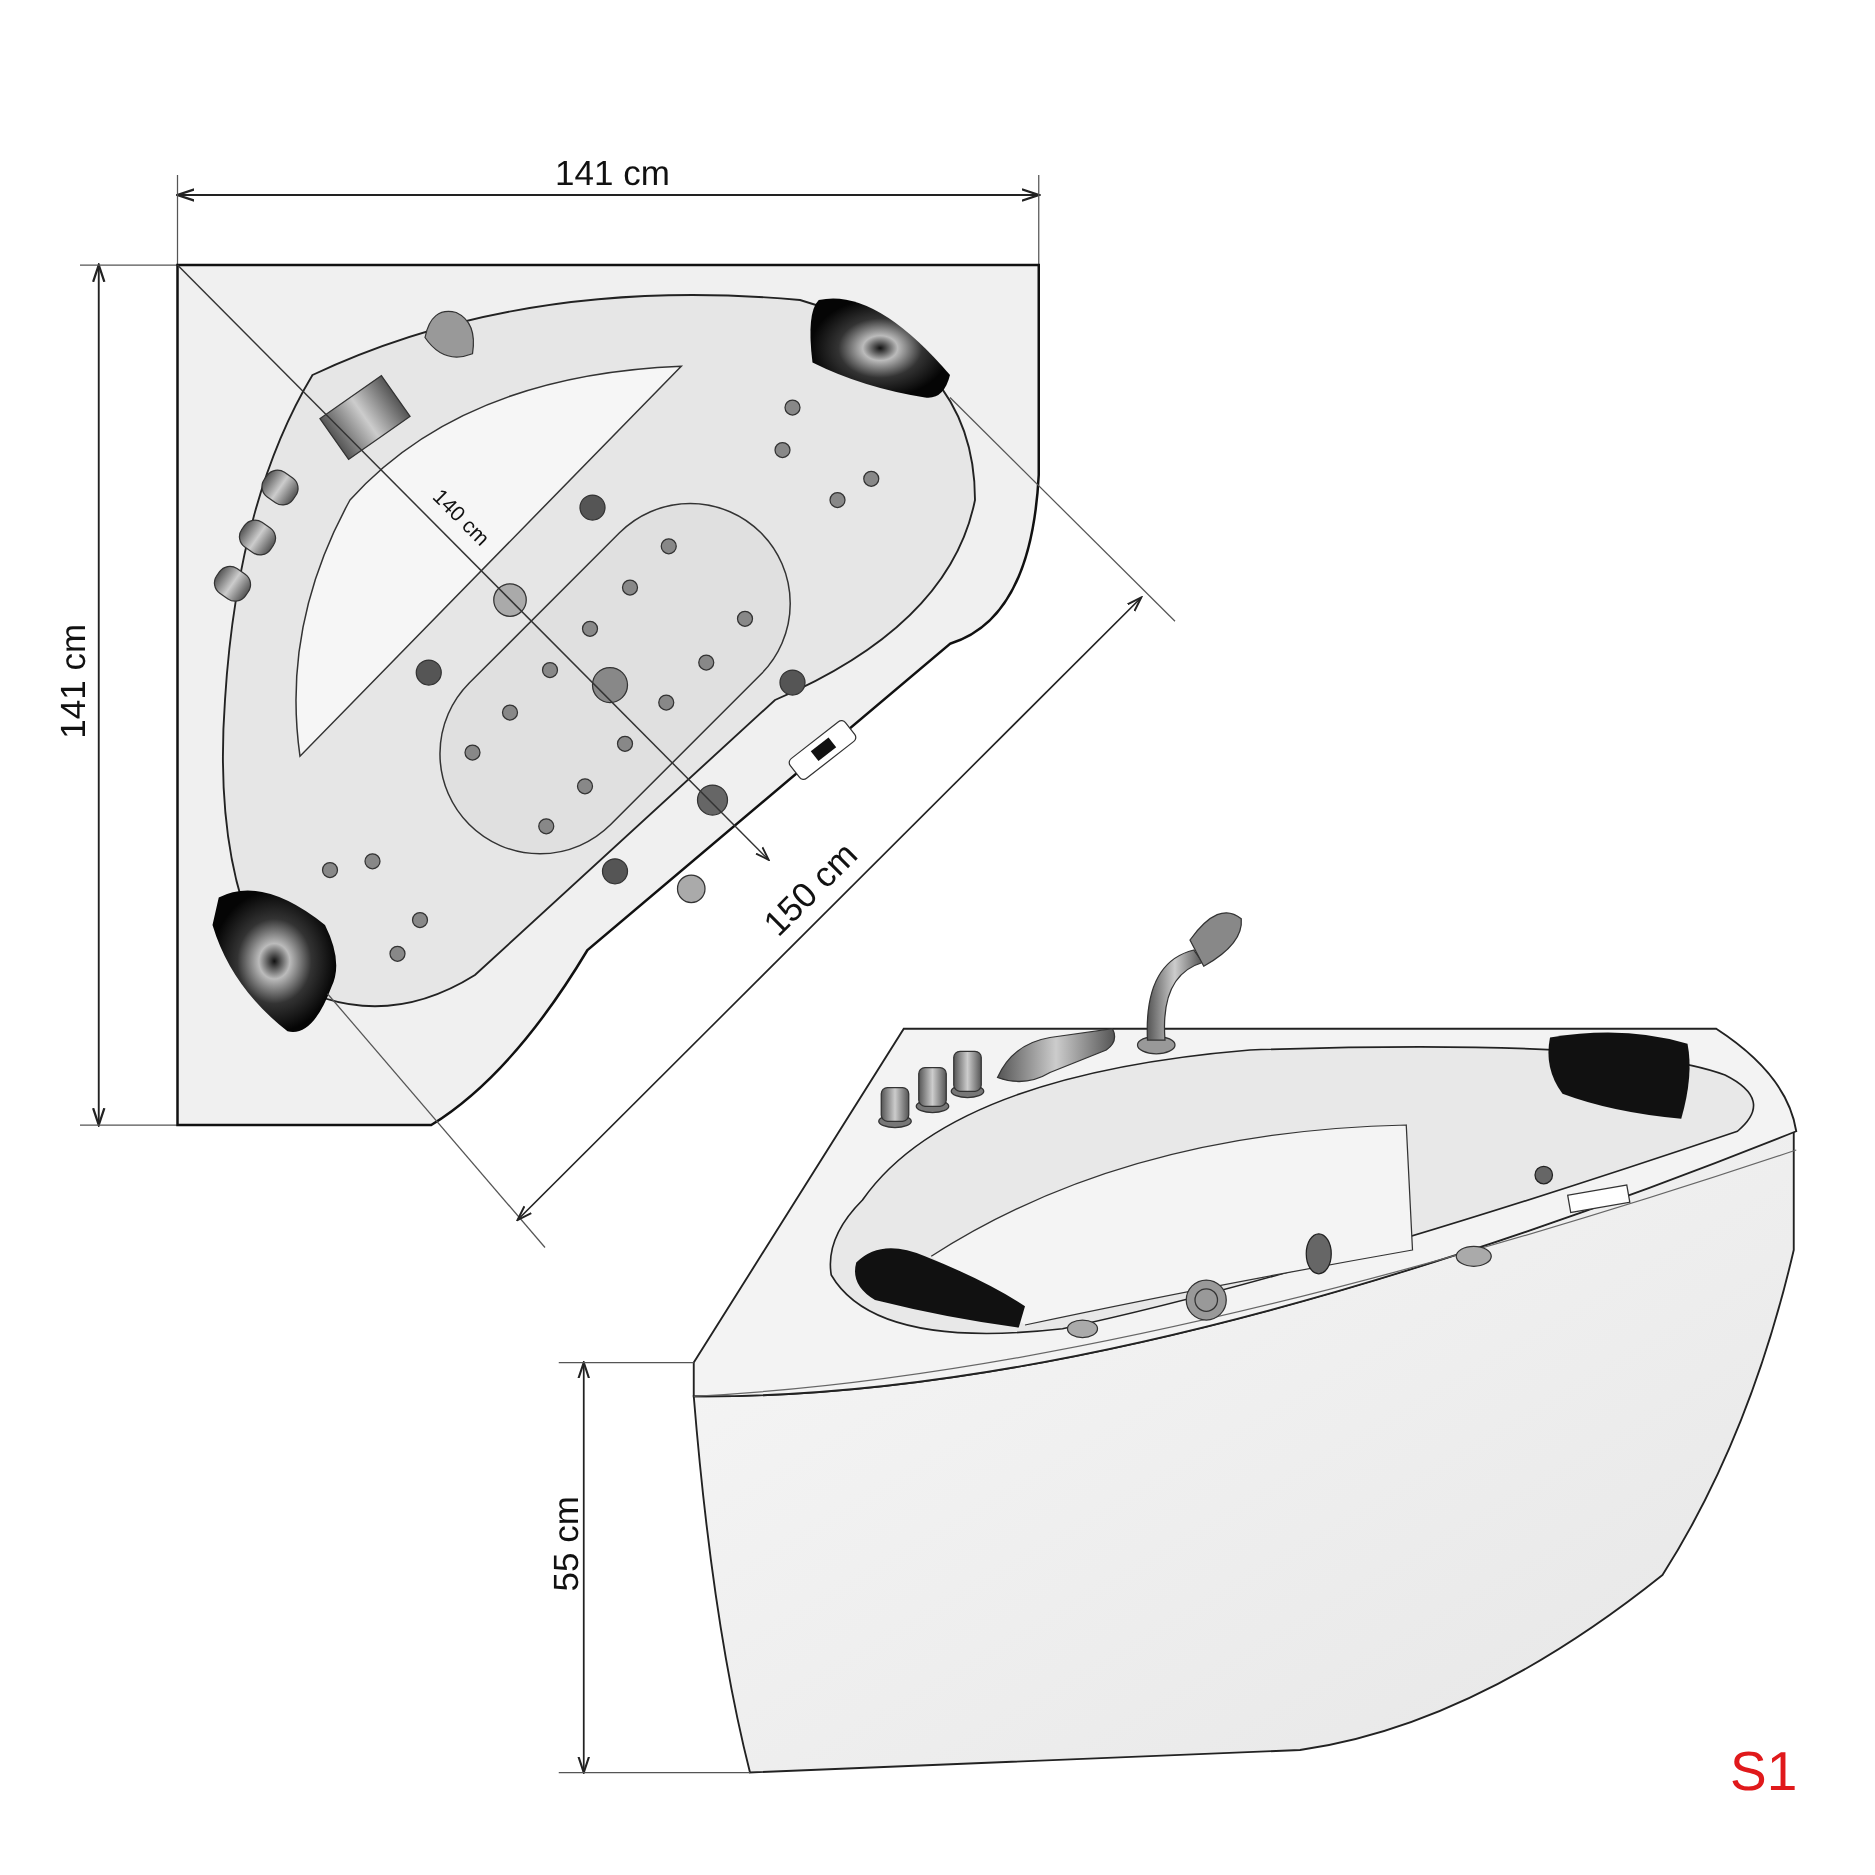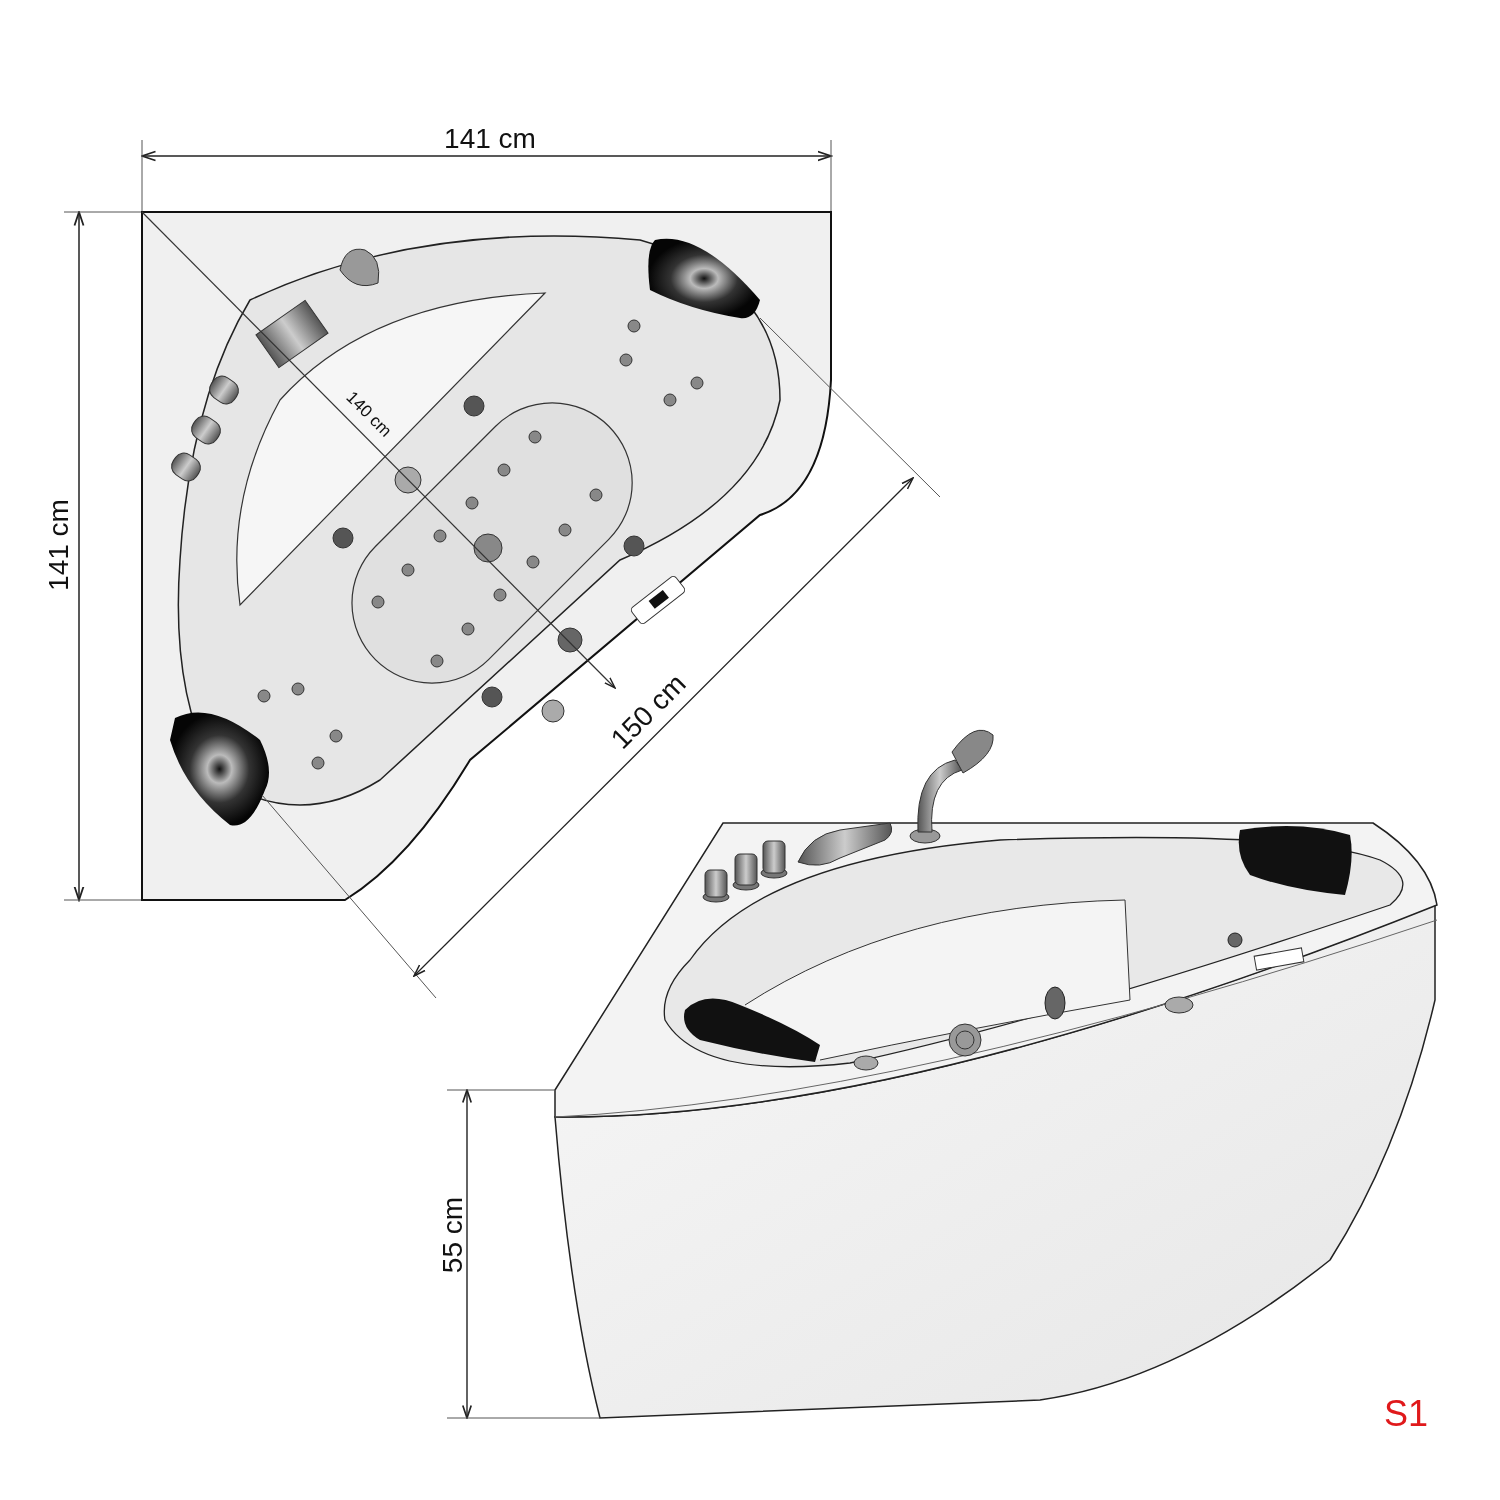--- a/index.html
+++ b/index.html
@@ -1,20 +1,20 @@
 <!DOCTYPE html>
 <html><head>
 <meta charset="utf-8">
 <style>
   html,body{margin:0;padding:0;background:#fff;}
   body{width:1500px;height:1500px;position:relative;overflow:hidden;font-family:"Liberation Sans",sans-serif;}
   svg{position:absolute;left:0;top:0;}
   .dimtext{font-family:"Liberation Sans",sans-serif;font-size:28px;fill:#111;}
   .dimtext-sm{font-family:"Liberation Sans",sans-serif;font-size:17px;fill:#111;}
-  .label-s1{position:absolute;left:1384px;top:1393px;font-size:36px;color:#e0191b;font-family:"Liberation Sans",sans-serif;}
+  .label-s1{position:absolute;left:1384px;top:1393px;font-size:44px;color:#e0191b;font-family:"Liberation Sans",sans-serif;}
 </style>
 </head>
 <body>
 
 <svg width="1500" height="1500" viewBox="0 0 1500 1500">
   <defs>
     <radialGradient id="hr" cx="50%" cy="50%" r="50%">
       <stop offset="0%" stop-color="#111"></stop>
       <stop offset="25%" stop-color="#bbb"></stop>
       <stop offset="60%" stop-color="#333"></stop>

